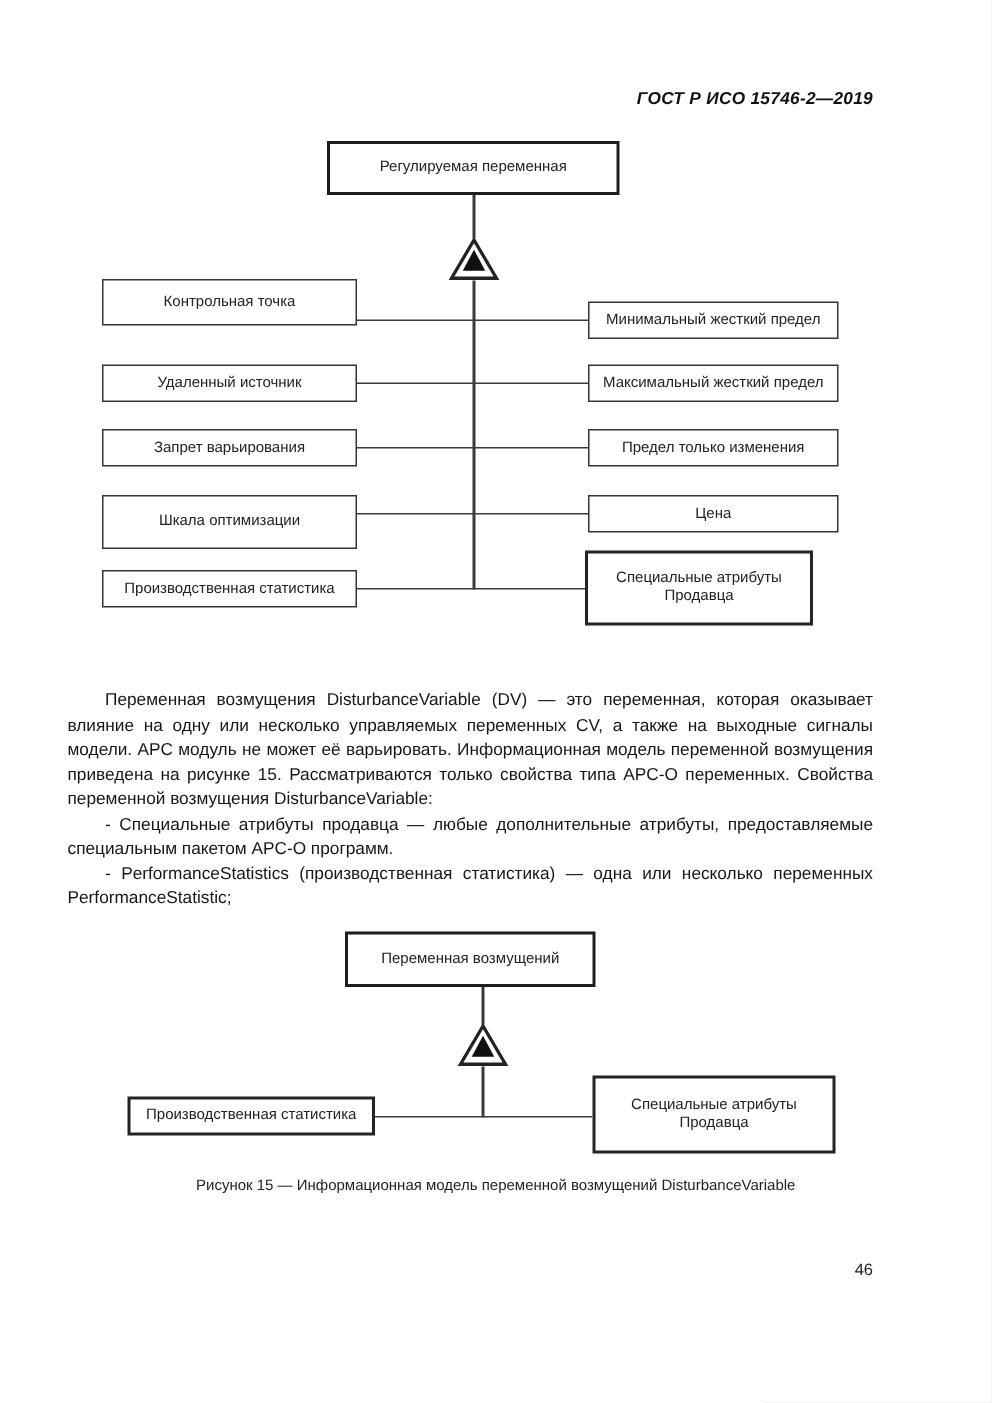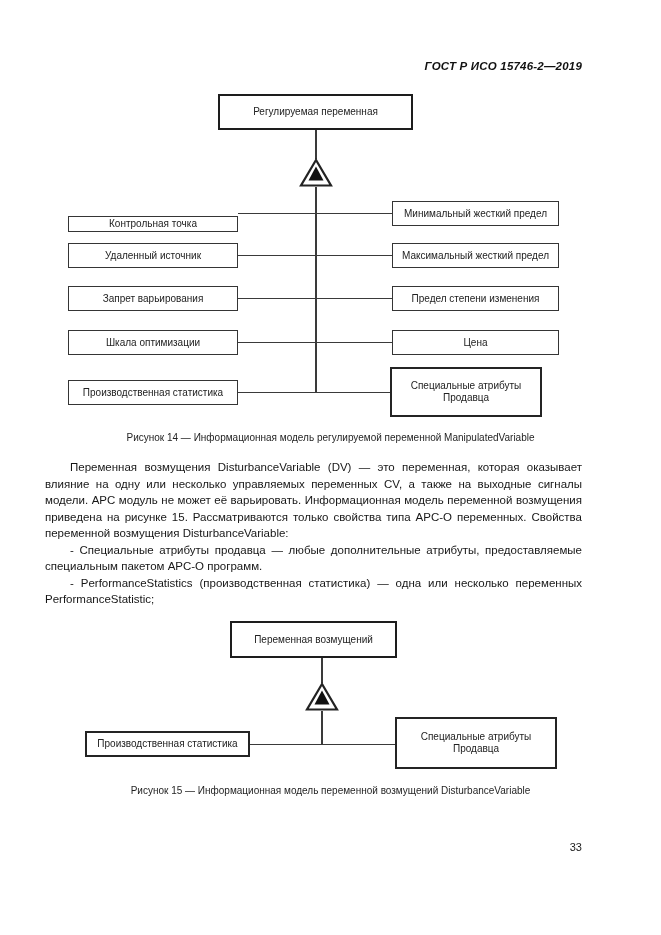--- a/index.html
+++ b/index.html
@@ -87,34 +87,33 @@
     </svg>
 
     <div class="vline" style="left:315.3px; top:187px; height:206px;"></div>
 
     <div class="hline" style="left:238px; top:212.5px; width:154px;"></div>
     <div class="hline" style="left:238px; top:254.5px; width:154px;"></div>
     <div class="hline" style="left:238px; top:297.5px; width:154px;"></div>
     <div class="hline" style="left:238px; top:341.5px; width:154px;"></div>
     <div class="hline" style="left:238px; top:392px;   width:152px;"></div>
 
-    <div class="box child" style="left:68px; top:216px; width:170px; height:16px;">Контрольная точка</div>
+    <div class="box child" style="left:68px; top:186px; width:170px; height:31px;">Контрольная точка</div>
     <div class="box child" style="left:68px; top:243px; width:170px; height:25px;">Удаленный источник</div>
     <div class="box child" style="left:68px; top:286px; width:170px; height:25px;">Запрет варьирования</div>
-    <div class="box child" style="left:68px; top:330px; width:170px; height:25px;">Шкала оптимизации</div>
+    <div class="box child" style="left:68px; top:330px; width:170px; height:36px;">Шкала оптимизации</div>
     <div class="box child" style="left:68px; top:380px; width:170px; height:25px;">Производственная статистика</div>
 
     <div class="box child" style="left:392px; top:201px; width:167px; height:25px;">Минимальный жесткий предел</div>
     <div class="box child" style="left:392px; top:243px; width:167px; height:25px;">Максимальный жесткий предел</div>
-    <div class="box child" style="left:392px; top:286px; width:167px; height:25px;">Предел степени изменения</div>
+    <div class="box child" style="left:392px; top:286px; width:167px; height:25px;">Предел только изменения</div>
     <div class="box child" style="left:392px; top:330px; width:167px; height:25px;">Цена</div>
     <div class="box thick" style="left:390px; top:367px; width:152px; height:50px;">Специальные атрибуты Продавца</div>
   </div>
 
-  <div class="caption" style="top:432px;">Рисунок 14 — Информационная модель регулируемой переменной ManipulatedVariable</div>
 
   <div class="bodytext">
     <p>Переменная возмущения DisturbanceVariable (DV) — это переменная, которая оказывает влияние на одну или несколько управляемых переменных CV, а также на выходные сигналы модели. APC модуль не может её варьировать. Информационная модель переменной возмущения приведена на рисунке 15. Рассматриваются только свойства типа APC-O переменных. Свойства переменной возмущения DisturbanceVariable:</p>
     <p>- Специальные атрибуты продавца — любые дополнительные атрибуты, предоставляемые специальным пакетом APC-O программ.</p>
     <p>- PerformanceStatistics (производственная статистика) — одна или несколько переменных PerformanceStatistic;</p>
   </div>
 
   <div>
 
     <div class="box root" style="left:230px; top:621px; width:167px; height:37px;">Переменная возмущений</div>
@@ -129,15 +128,15 @@
     <div class="vline" style="left:321.3px; top:711px; height:34px;"></div>
 
     <div class="hline" style="left:250px; top:743.6px; width:145px;"></div>
 
     <div class="box thick" style="left:85px; top:731px; width:165px; height:26px;">Производственная статистика</div>
     <div class="box thick" style="left:395px; top:717px; width:162px; height:52px;">Специальные атрибуты Продавца</div>
   </div>
 
   <div class="caption" style="top:785px;">Рисунок 15 — Информационная модель переменной возмущений DisturbanceVariable</div>
 
-  <div class="page-number">33</div>
+  <div class="page-number">46</div>
 
 </div>
 
 </body></html>

